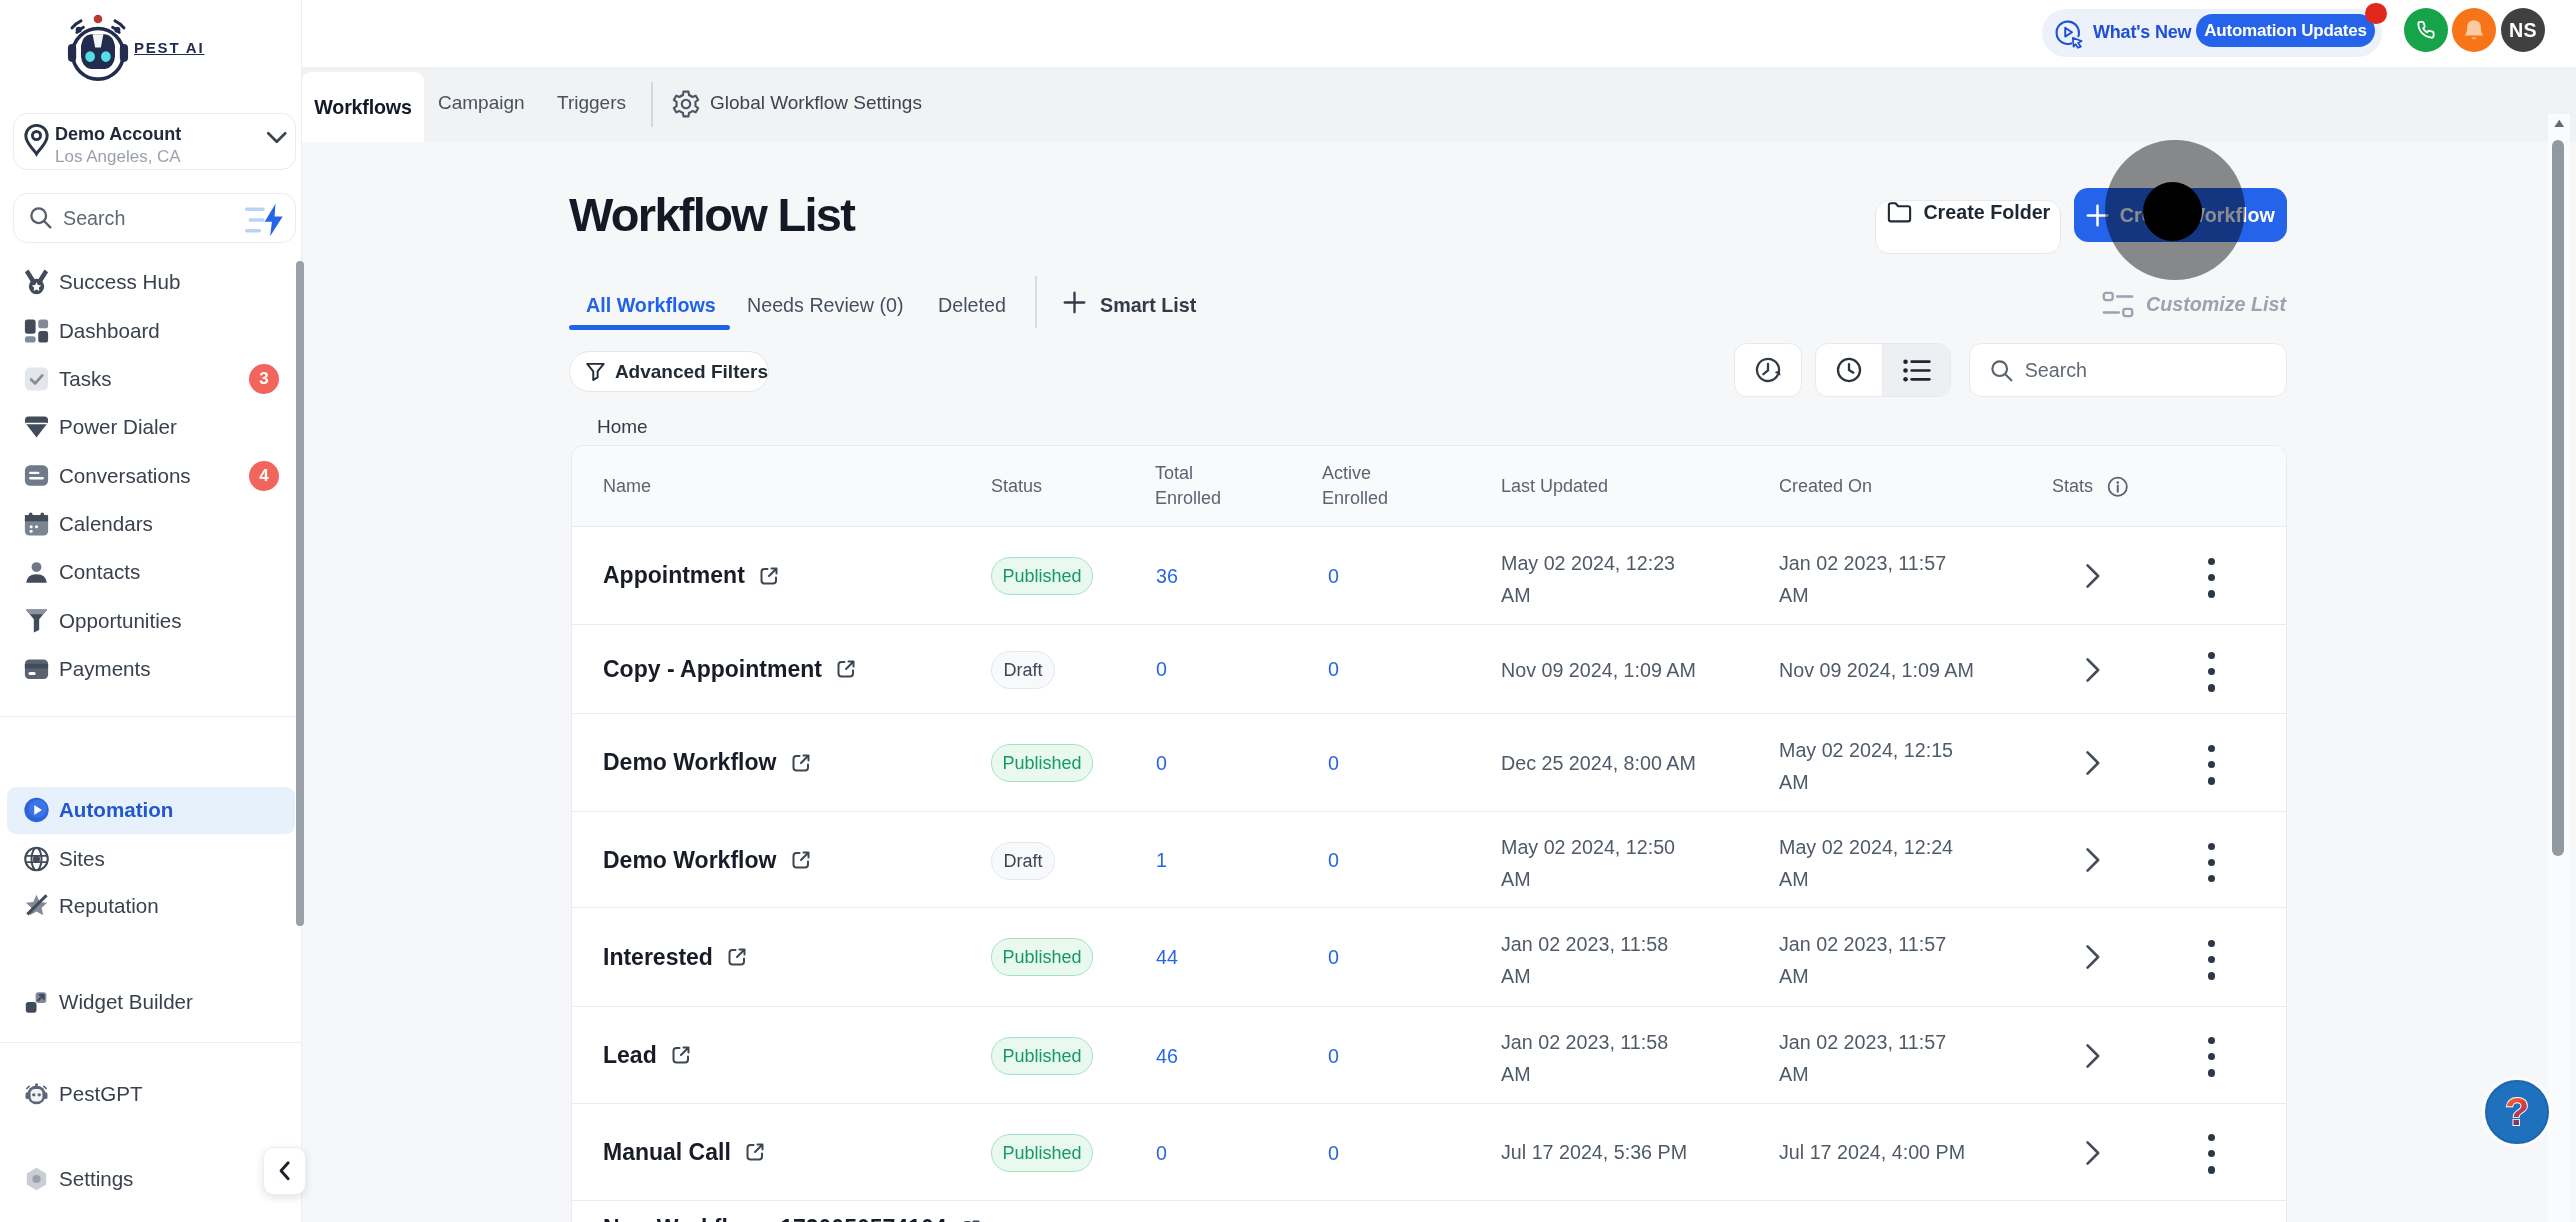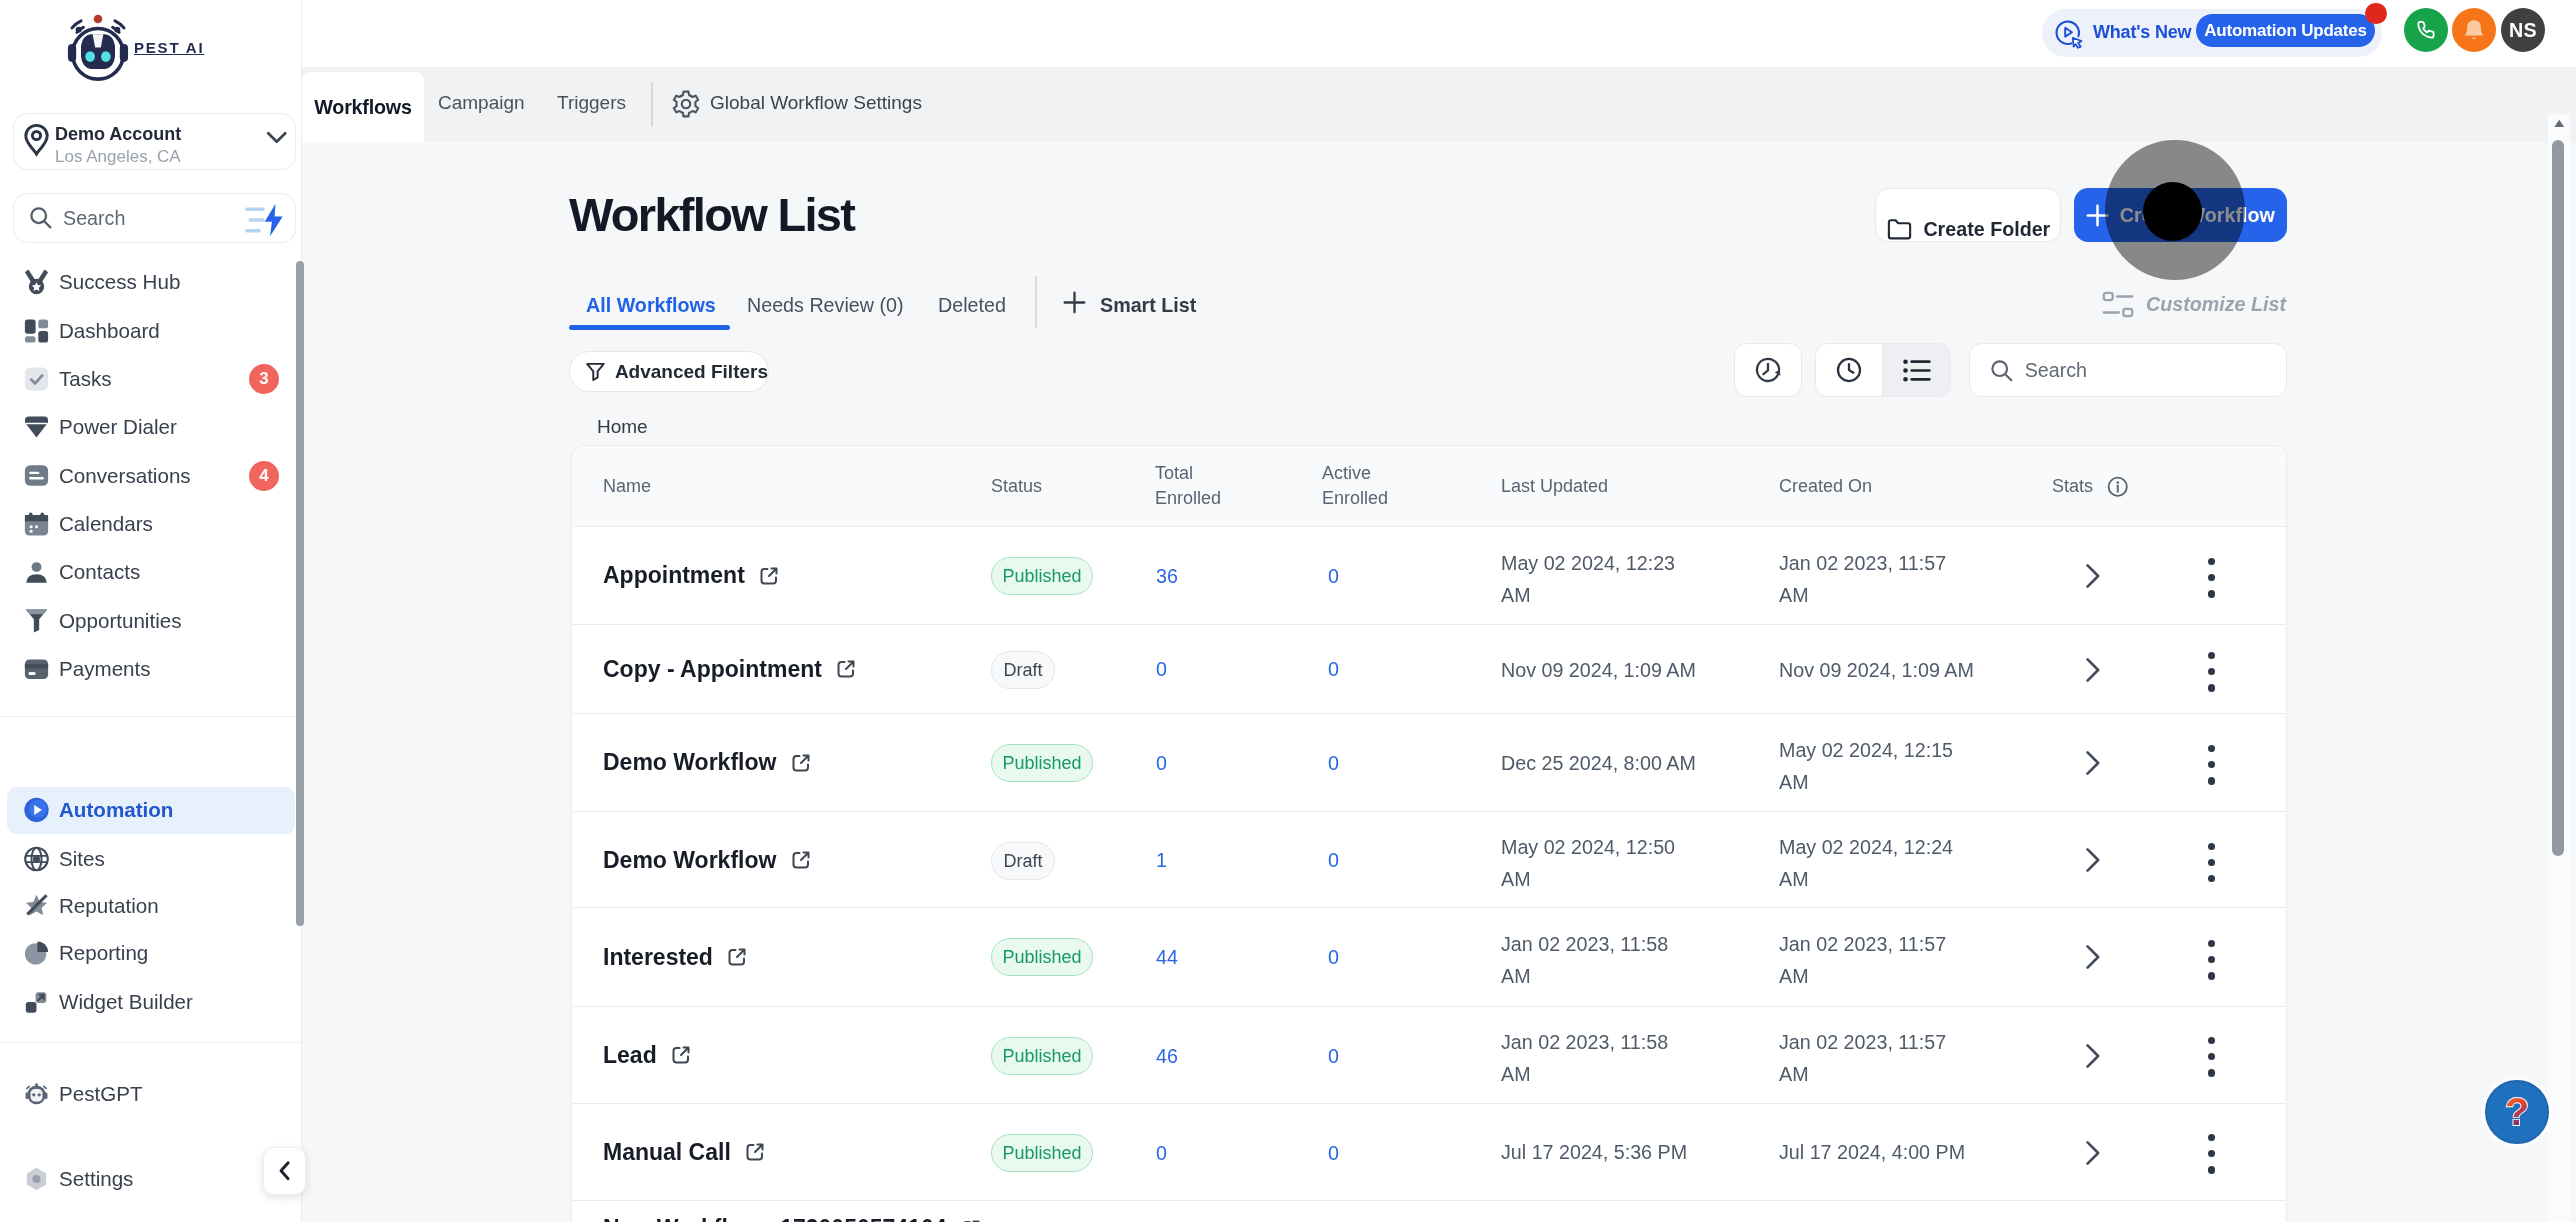--- a/index.html
+++ b/index.html
@@ -26,21 +26,21 @@
 
 #topstrip { position:absolute; left:302px; top:0; width:2274px; height:67px; background:#ffffff; }
 #navbar { position:absolute; left:302px; top:67px; width:2274px; height:75px; background:#f1f2f4; }
 #wftab { position:absolute; left:0px; top:4.5px; width:122px; height:71px; background:#ffffff; border-radius:9px 9px 0 0; display:flex; align-items:center; justify-content:center; font-size:19.7px; font-weight:700; color:#111927; letter-spacing:-0.2px; }
 .navlink { position:absolute; top:0; height:71px; display:flex; align-items:center; font-size:19px; color:#49525f; font-weight:400; white-space:nowrap; }
 
 
 #content { position:absolute; left:302px; top:142px; width:2274px; height:1080px; background:#f6f7f9; }
 
 
-.btn-white { position:absolute; background:#fff; border:1.8px solid #e7e9ed; border-radius:14.3px; display:flex; align-items:flex-end; justify-content:center; color:#1f2733; font-weight:700; }
+.btn-white { position:absolute; background:#fff; border:1.8px solid #e7e9ed; border-radius:14.3px; display:flex; align-items:flex-start; justify-content:center; color:#1f2733; font-weight:700;margin-top:12px; }
 .btn-blue  { position:absolute; background:#2563eb; border-radius:14.3px; display:flex; align-items:center; justify-content:center; color:#fff; font-weight:700; }
 
 
 #tbl { position:absolute; left:269px; top:303px; width:1716px; height:805px; background:#fff; border:0.9px solid #e8eaee; border-radius:12.5px 12.5px 0 0; }
 .thead { position:absolute; left:0; top:0; width:1714px; height:81px; background:#f9fafb; border-radius:12.5px 12.5px 0 0; border-bottom:0.9px solid #e8eaee; }
 .th { position:absolute; font-size:18px; color:#5b6472; line-height:25px; white-space:nowrap; }
 .row { position:absolute; left:0; width:1714px; background:#fff; border-bottom:0.9px solid #e9ebef; }
 .cname { position:absolute; font-size:23px; font-weight:700; color:#171c26; white-space:nowrap; display:flex; align-items:center; }
 .cnum { position:absolute; font-size:19.7px; font-weight:500; color:#2866e6; }
 .cdate { position:absolute; font-size:19.7px; color:#4f5a68; line-height:32px; white-space:nowrap; }
@@ -507,29 +507,20 @@
     </div>
     <div class="menuitem" style="top:882px;">
       <span class="mi-ico">
           <svg width="27" height="25" viewBox="0 0 30 28">
             <path d="M15 1.5 L18.6 9.4 L27 10.3 L20.8 16 L22.5 24.4 L15 20.2 L7.5 24.4 L9.2 16 L3 10.3 L11.4 9.4 Z" fill="#818a97"></path>
             <path d="M27.5 3 L6 24.5 L3.5 22 L25 0.8 Z" fill="#414b5a"></path>
           </svg>
         </span>
       <span class="mi-txt">Reputation</span>
     </div>
-    <div class="menuitem" style="top:929px;">
-      <span class="mi-ico">
-          <svg width="25" height="25" viewBox="0 0 28 28">
-            <circle cx="13" cy="15" r="12" fill="#8d95a2"></circle>
-            <path d="M15 1 A12 12 0 0 1 27 13 L15 13 Z" fill="#414b5a"></path>
-          </svg>
-        </span>
-      <span class="mi-txt">Reporting</span>
-    </div>
     <div class="menuitem" style="top:978px;">
       <span class="mi-ico">
           <svg width="25" height="25" viewBox="0 0 28 28">
             <rect x="13" y="3" width="12" height="12" rx="3" fill="#818a97"></rect>
             <rect x="2" y="14" width="12" height="12" rx="3" fill="#414b5a"></rect>
             <path d="M16 12 L22 6 M22 6 L17.5 6 M22 6 L22 10.5" stroke="#414b5a" stroke-width="2.4" fill="none" stroke-linecap="round"></path>
           </svg>
         </span>
       <span class="mi-txt">Widget Builder</span>
     </div>

